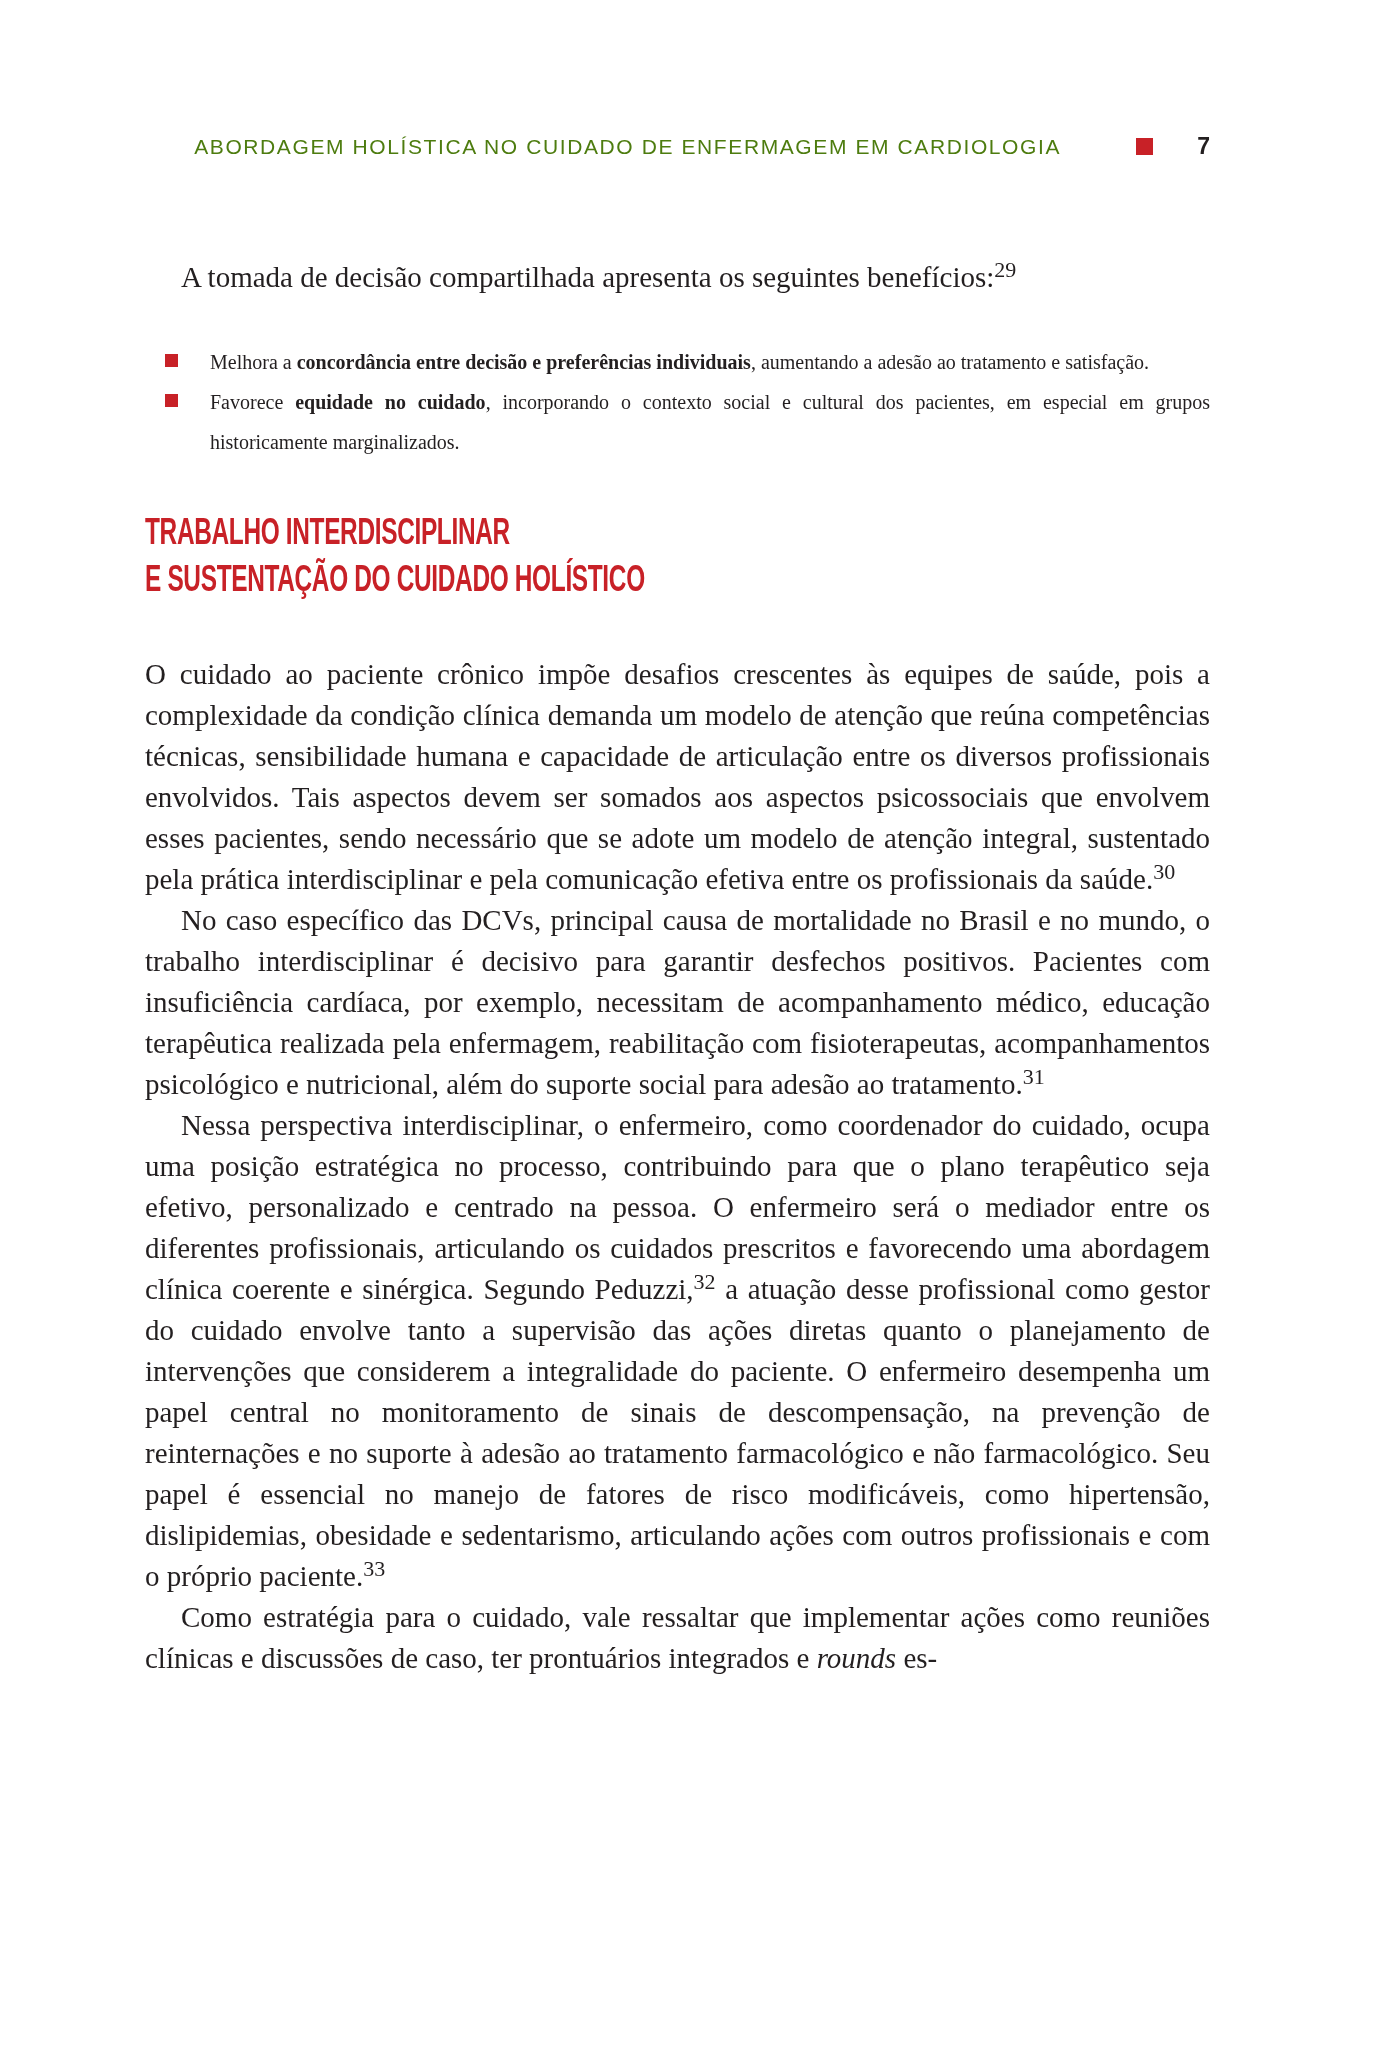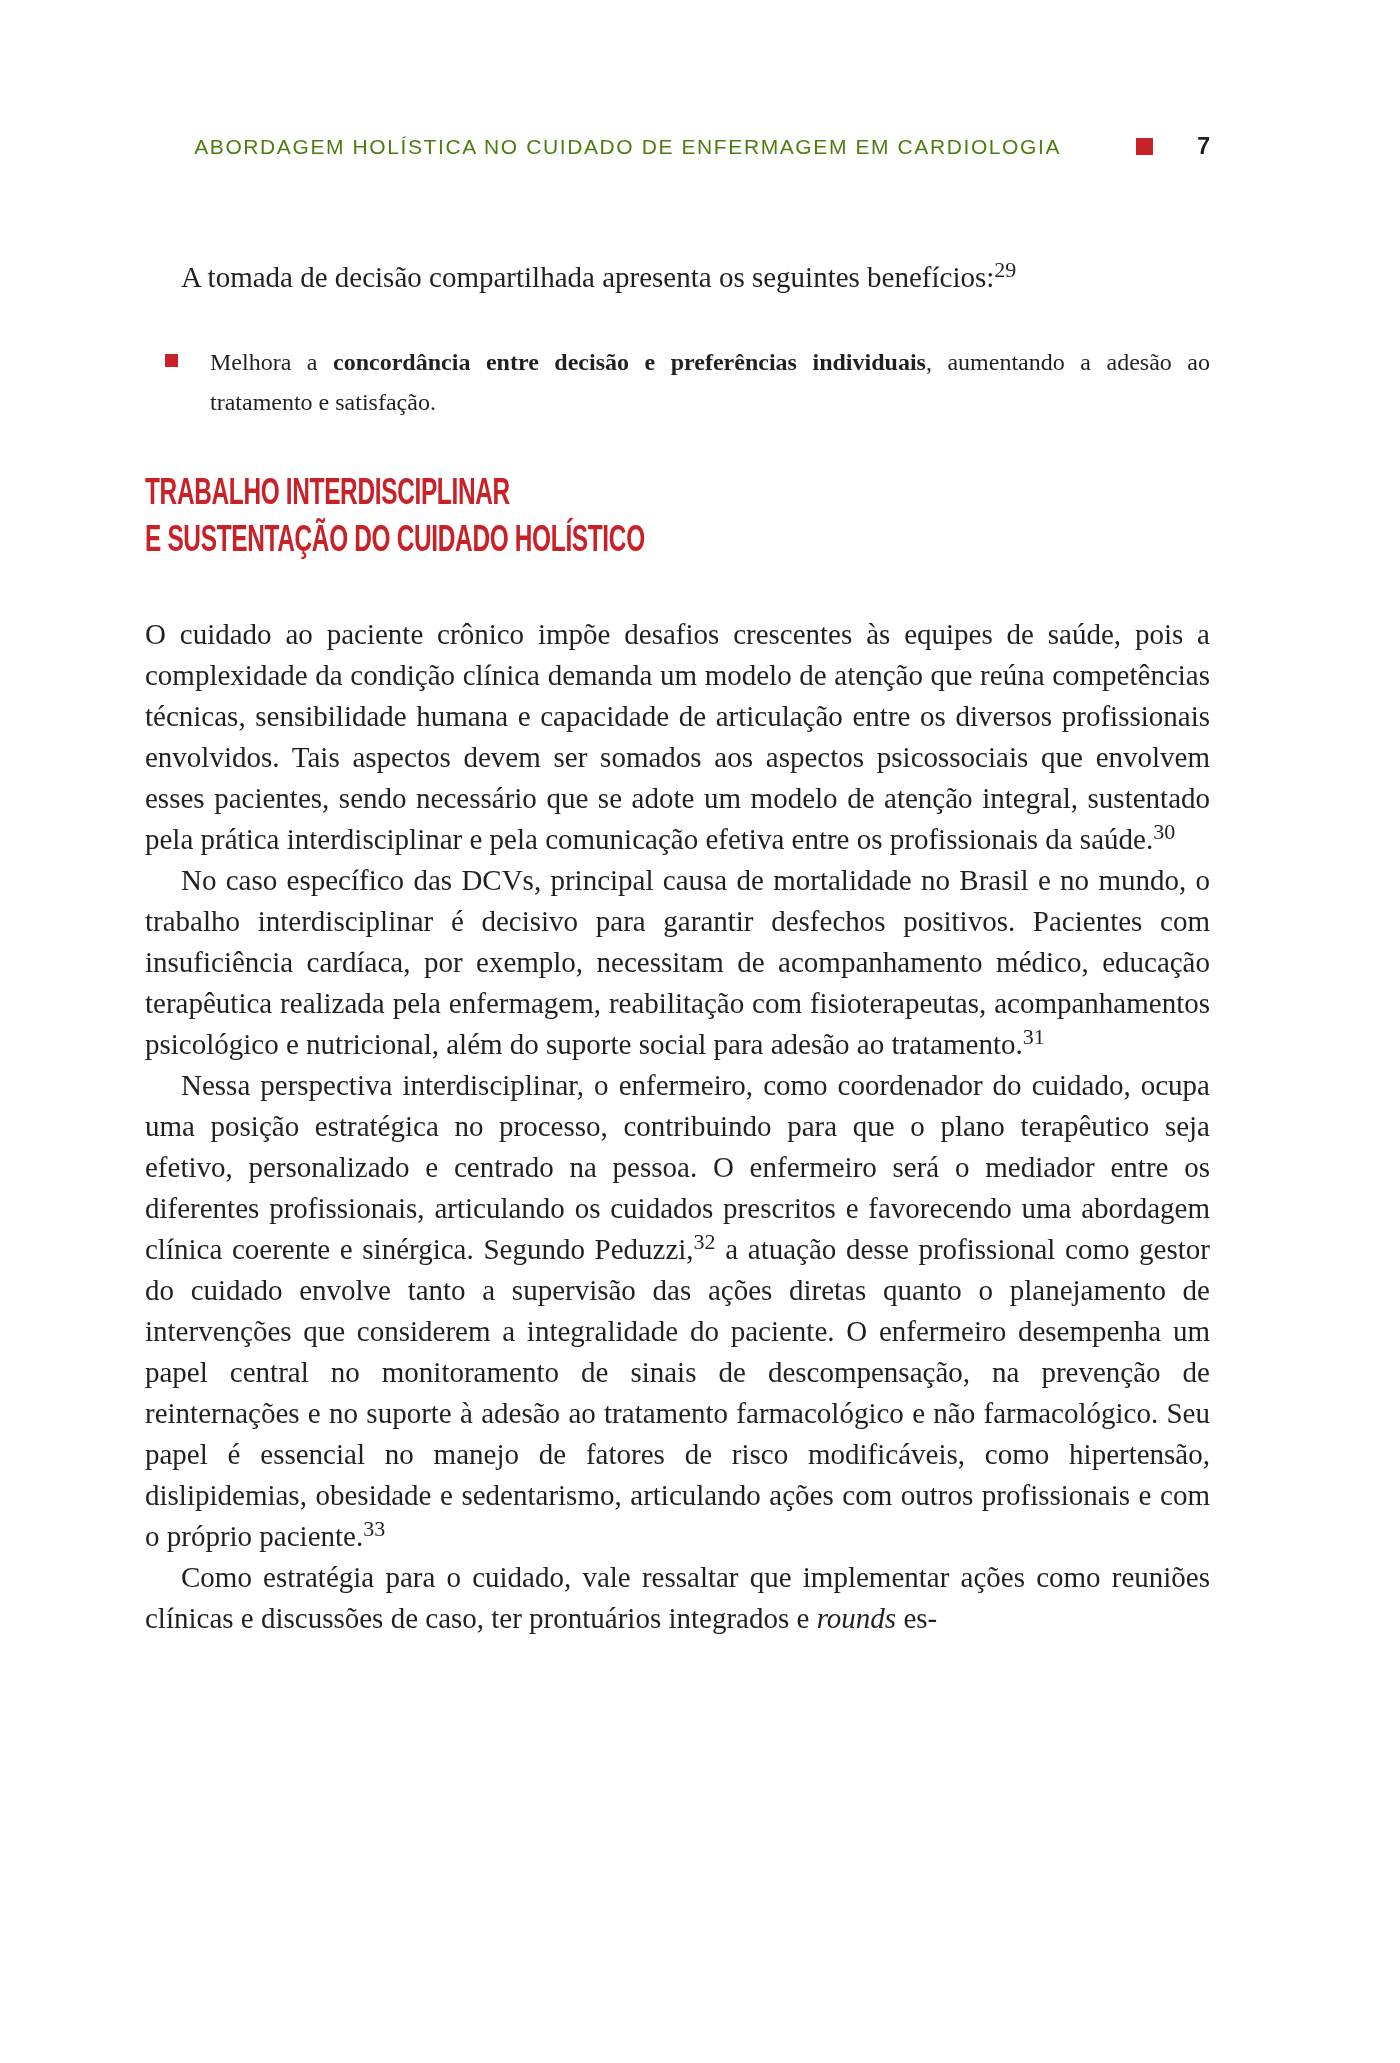--- a/index.html
+++ b/index.html
@@ -65,21 +65,21 @@
   }
   .bullets {
     list-style: none;
     margin: 44px 0 0 20px;
     padding: 0;
   }
   .bullets li {
     position: relative;
     padding-left: 45px;
     font-family: "Liberation Serif", serif;
-    font-size: 24px;
+    font-size: 20px;
     line-height: 40px;
     text-align: justify;
     hyphens: auto;
   }
   .bullet-marker {
     position: absolute;
     left: 0;
     top: 12px;
     width: 13px;
     height: 13px;
@@ -121,20 +121,24 @@
     <span class="rh-num">7</span>
   </header>
 
   <p class="intro"><span>A tomada de decisão compartilhada apresenta os seguintes benefícios:</span><sup class="ref">29</sup></p>
 
   <ul class="bullets">
     <li>
       <span class="bullet-marker"></span>
       <span>Melhora a </span><b>concordância entre decisão e preferências individuais</b><span>, aumentando a adesão ao tratamento e satisfação.</span>
     </li>
+    <li>
+      <span class="bullet-marker"></span>
+      <span>Favorece </span><b>equidade no cuidado</b><span>, incorporando o contexto social e cultural dos pacientes, em especial em grupos historicamente marginalizados.</span>
+    </li>
   </ul>
 
   <h2 class="section-heading"><span>TRABALHO INTERDISCIPLINAR</span><br><span>E SUSTENTAÇÃO DO CUIDADO HOLÍSTICO</span></h2>
 
   <p class="body-p first"><span>O cuidado ao paciente crônico impõe desafios crescentes às equipes de saúde, pois a complexidade da condição clínica demanda um modelo de atenção que reúna competências técnicas, sensibilidade humana e capacidade de articulação entre os diversos profissionais envolvidos. Tais aspectos devem ser somados aos aspectos psicossociais que envolvem esses pacientes, sendo necessário que se adote um modelo de atenção integral, sustentado pela prática interdisciplinar e pela comunicação efetiva entre os profissionais da saúde.</span><sup class="ref">30</sup></p>
 
   <p class="body-p indent"><span>No caso específico das DCVs, principal causa de mortalidade no Brasil e no mundo, o trabalho interdisciplinar é decisivo para garantir desfechos positivos. Pacientes com insuficiência cardíaca, por exemplo, necessitam de acompanhamento médico, educação terapêutica realizada pela enfermagem, reabilitação com fisioterapeutas, acompanhamentos psicológico e nutricional, além do suporte social para adesão ao tratamento.</span><sup class="ref">31</sup></p>
 
   <p class="body-p indent"><span>Nessa perspectiva interdisciplinar, o enfermeiro, como coordenador do cuidado, ocupa uma posição estratégica no processo, contribuindo para que o plano terapêutico seja efetivo, personalizado e centrado na pessoa. O enfermeiro será o mediador entre os diferentes profissionais, articulando os cuidados prescritos e favorecendo uma abordagem clínica coerente e sinérgica. Segundo Peduzzi,</span><sup class="ref">32</sup><span> a atuação desse profissional como gestor do cuidado envolve tanto a supervisão das ações diretas quanto o planejamento de intervenções que considerem a integralidade do paciente. O enfermeiro desempenha um papel central no monitoramento de sinais de descompensação, na prevenção de reinternações e no suporte à adesão ao tratamento farmacológico e não farmacológico. Seu papel é essencial no manejo de fatores de risco modificáveis, como hipertensão, dislipidemias, obesidade e sedentarismo, articulando ações com outros profissionais e com o próprio paciente.</span><sup class="ref">33</sup></p>
 

